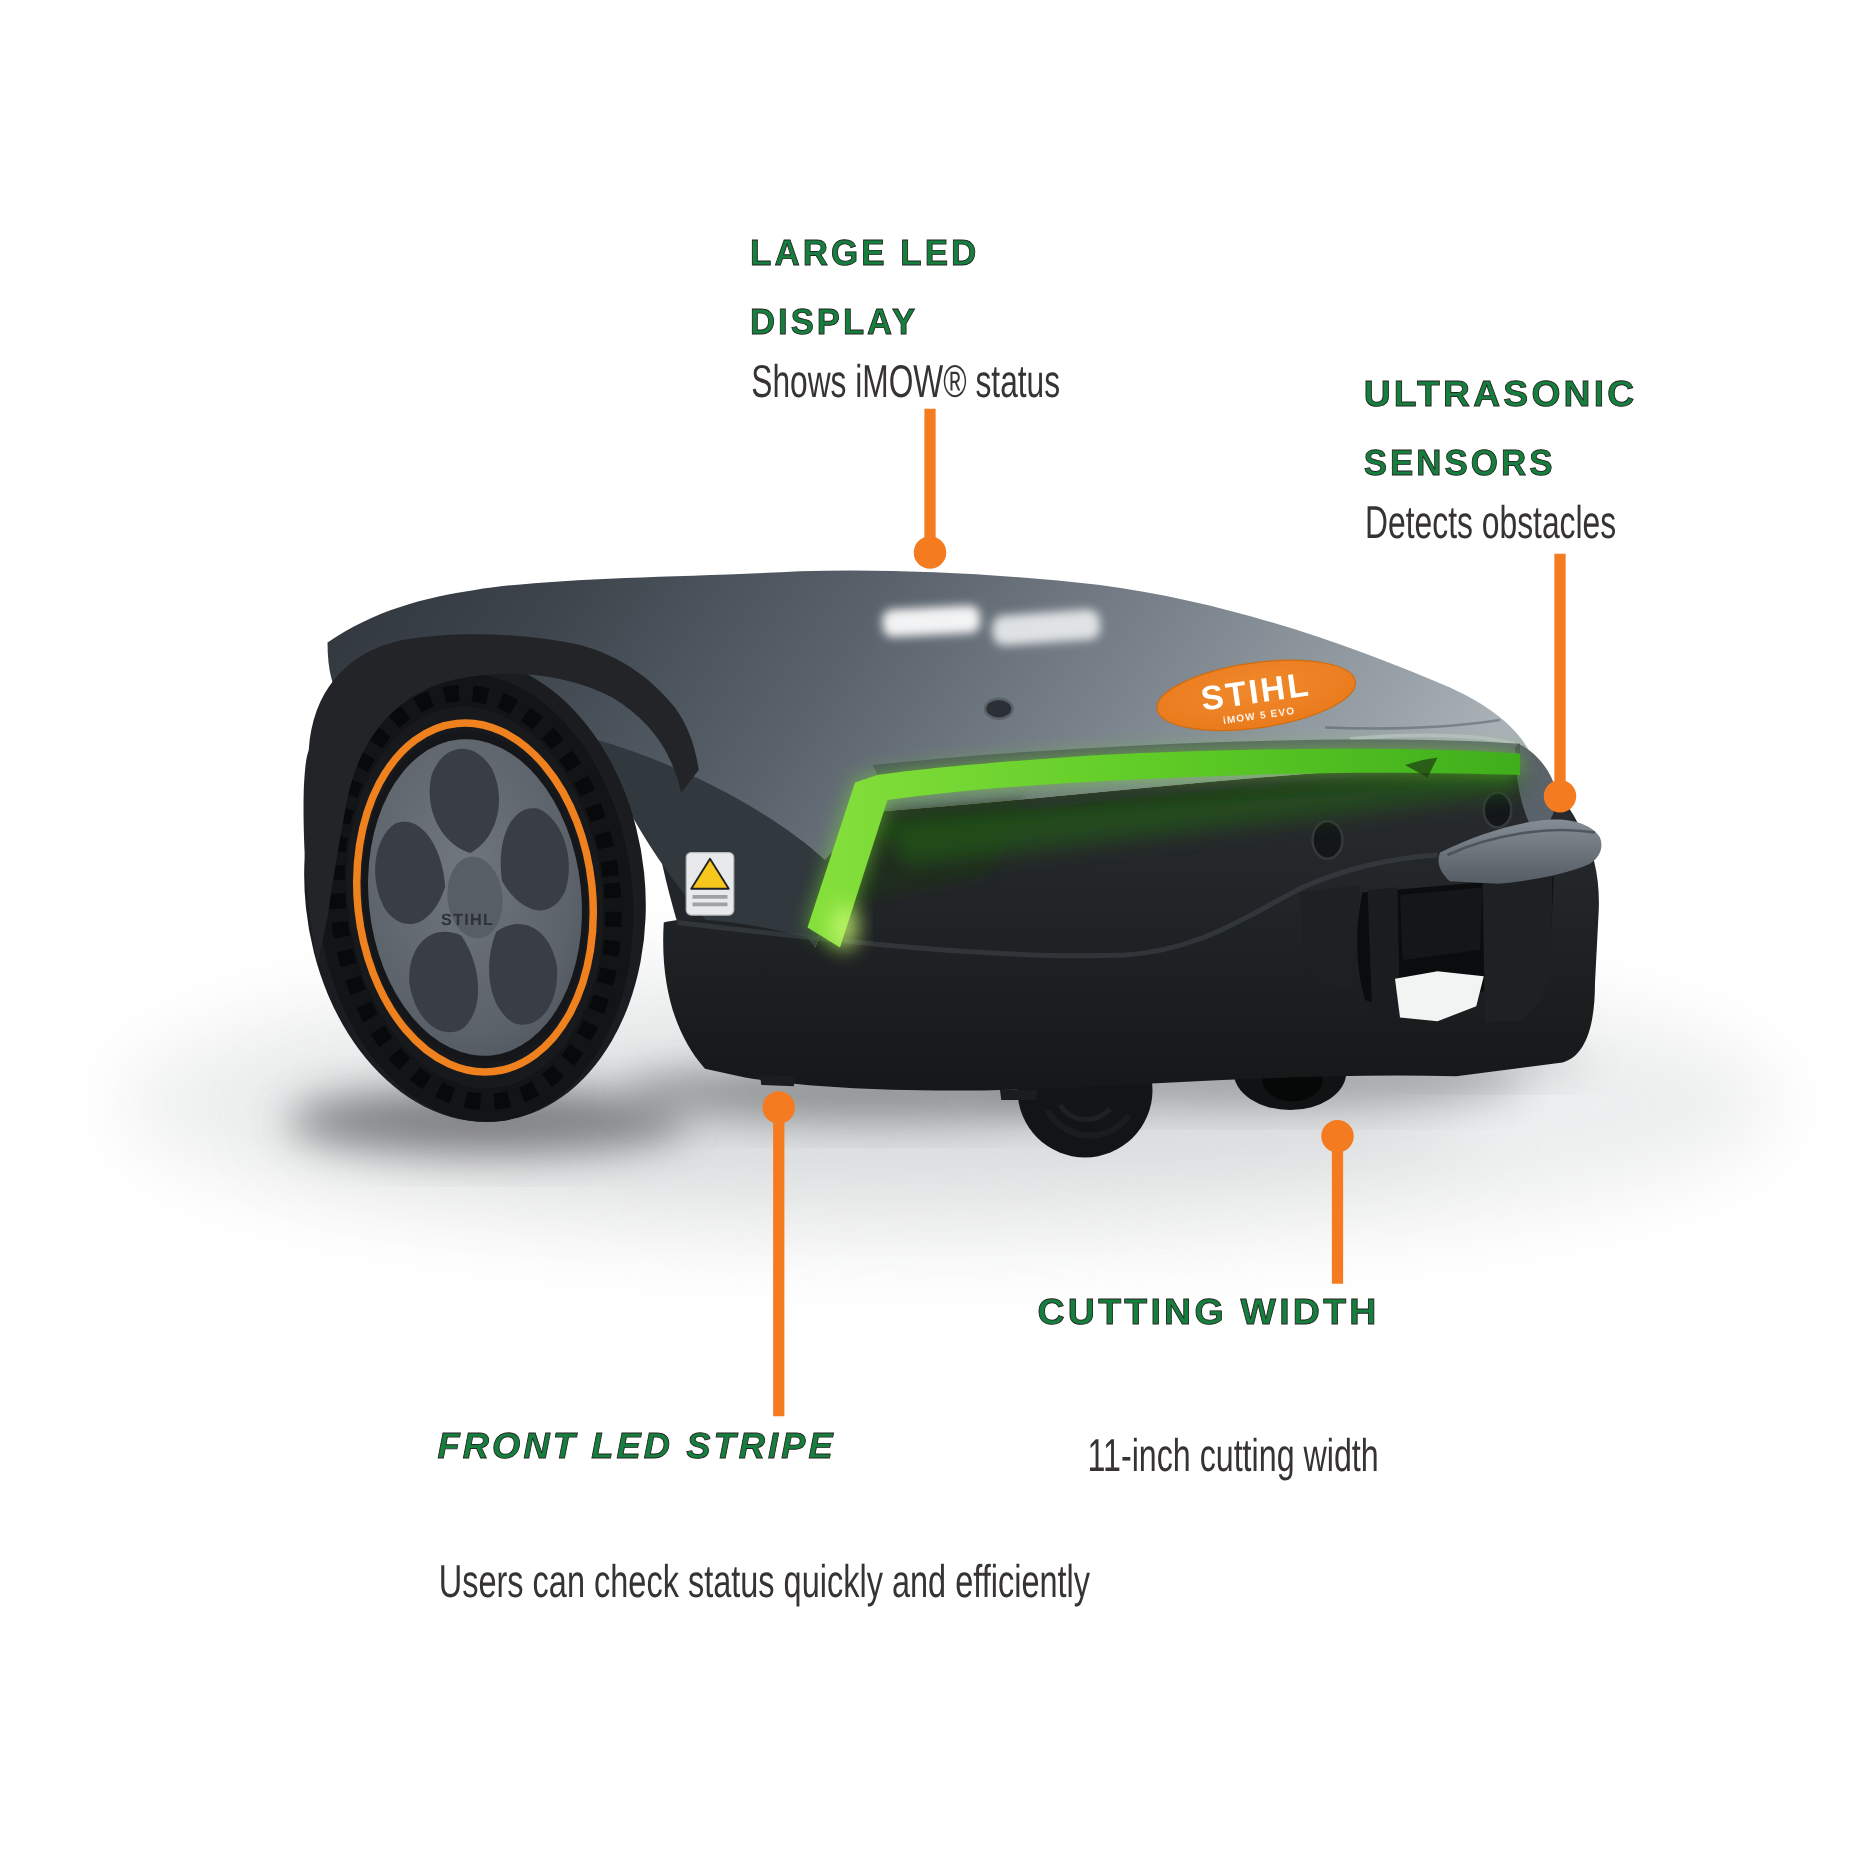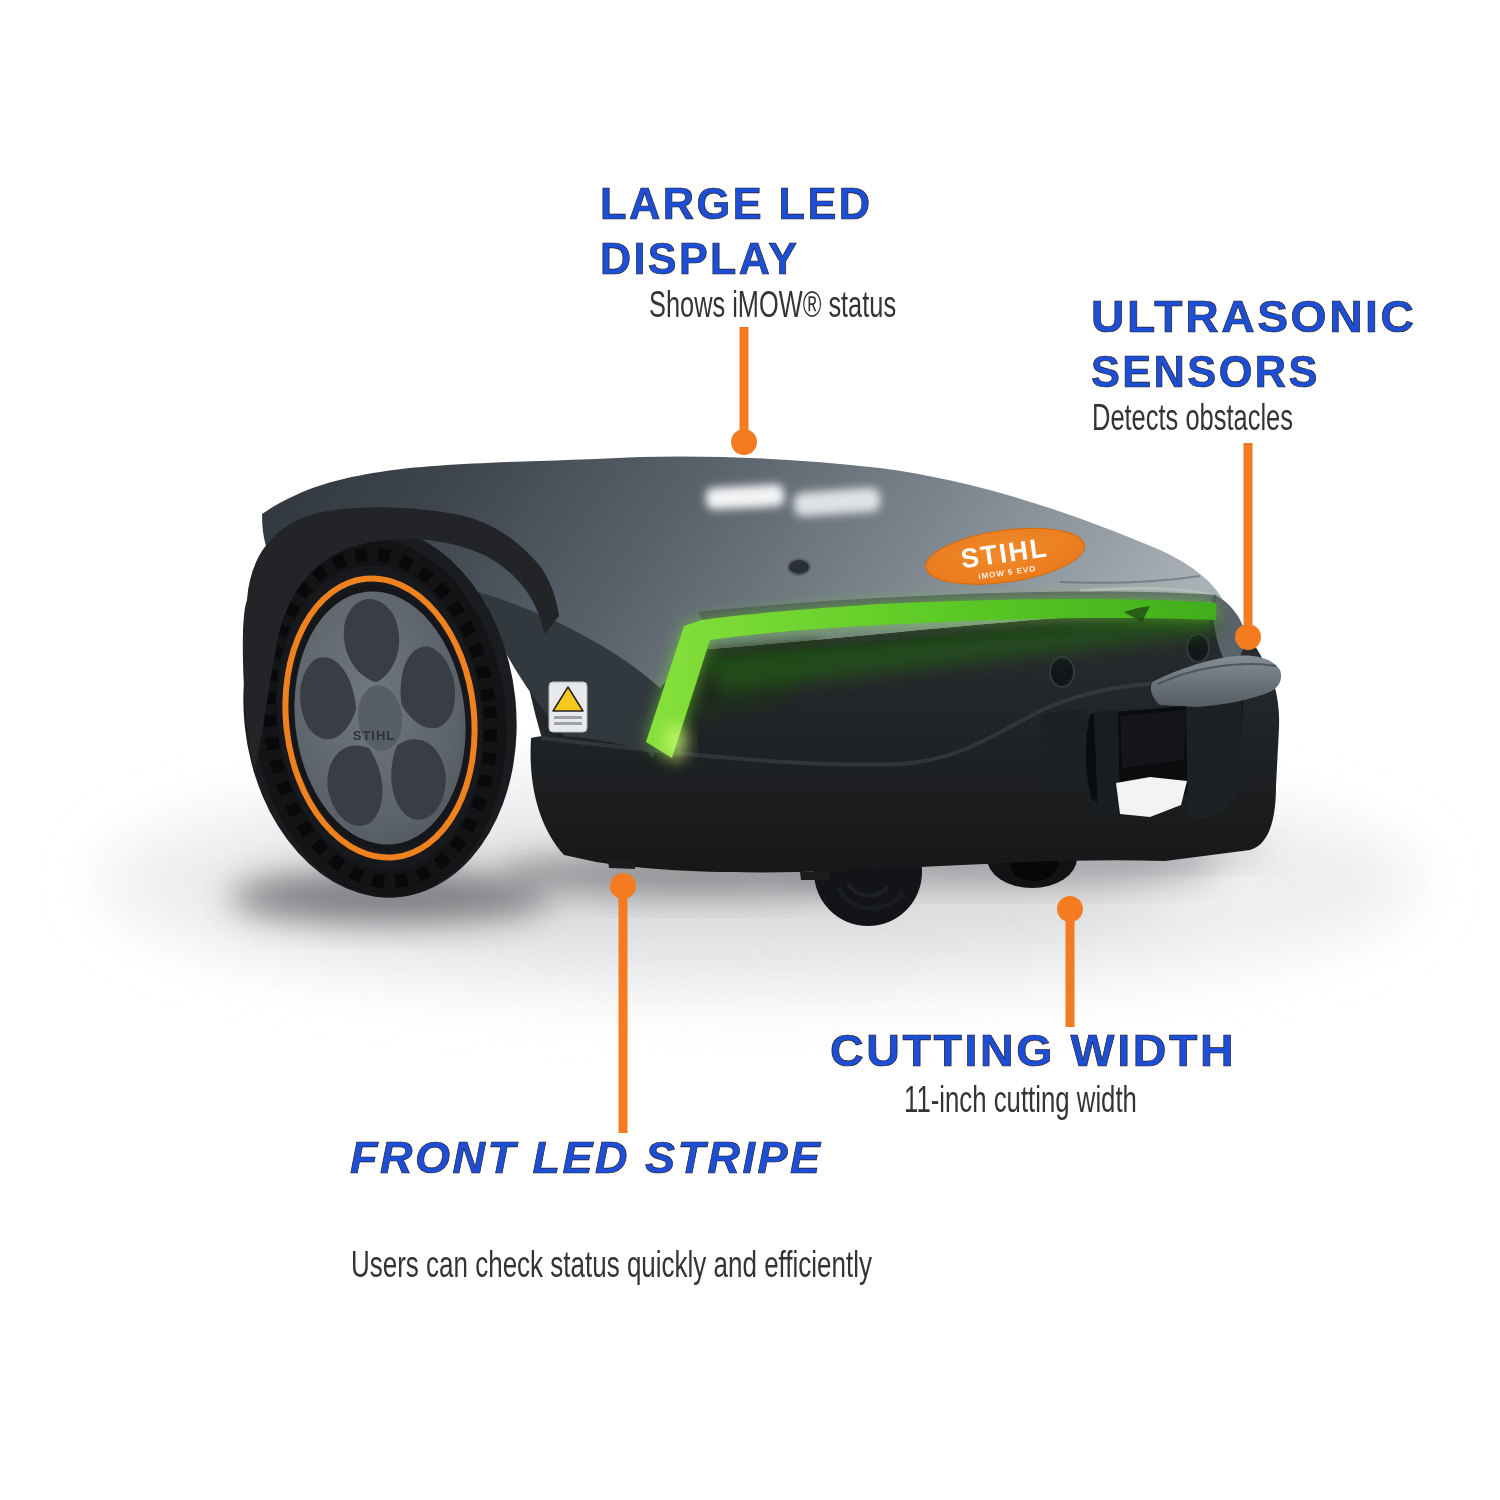--- a/index.html
+++ b/index.html
@@ -1,19 +1,19 @@
 <!DOCTYPE html>
 <html><head>
 <meta charset="utf-8">
 <style>
   html,body{margin:0;padding:0;background:#ffffff;}
   body{width:1500px;height:1500px;position:relative;overflow:hidden;
        font-family:"Liberation Sans",sans-serif;}
-  .ttl{position:absolute;font-weight:bold;font-size:45px;line-height:55px;
-       letter-spacing:2.5px;color:#1d4ed8;white-space:nowrap;
+  .ttl{position:absolute;font-weight:bold;font-size:29px;line-height:55px;
+       letter-spacing:2.5px;color:#15803d;white-space:nowrap;
        -webkit-text-stroke:0.7px #272324;}
   .ttl span{display:inline-block;transform-origin:left top;}
   .sub{position:absolute;font-size:23px;line-height:23px;letter-spacing:0px;
        color:#373334;white-space:nowrap;}
   .sub span{display:inline-block;transform-origin:left top;}
 </style>
 </head>
 <body>
 <svg id="art" width="1500" height="1500" viewBox="0 0 1500 1500" style="position:absolute;left:0;top:0">
 <defs>
@@ -224,22 +224,22 @@
   <line x1="1248" y1="443" x2="1248" y2="630"></line>
   <circle cx="1248" cy="637" r="13" stroke="none"></circle>
   <circle cx="623" cy="886" r="13" stroke="none"></circle>
   <line x1="623" y1="892" x2="623" y2="1133"></line>
   <circle cx="1070" cy="909" r="13" stroke="none"></circle>
   <line x1="1070" y1="915" x2="1070" y2="1027"></line>
 </g>
 </svg>
 
 <div class="ttl" id="t1" style="left:600px;top:176px;"><span id="t1a" style="transform:scale(0.965,1)">LARGE LED</span><br><span id="t1b" style="transform:scale(0.957,1)">DISPLAY</span></div>
-<div class="sub" id="s1" style="left:601px;top:287px;margin-left:48px;"><span id="s1a" style="transform:scale(1.103,1.6)">Shows iMOW® status</span></div>
+<div class="sub" id="s1" style="left:601px;top:287px;"><span id="s1a" style="transform:scale(1.103,1.6)">Shows iMOW® status</span></div>
 
 <div class="ttl" id="t2" style="left:1091px;top:289px;"><span id="t2a" style="transform:scale(1.028,1)">ULTRASONIC</span><br><span id="t2b" style="transform:scale(0.963,1)">SENSORS</span></div>
 <div class="sub" id="s2" style="left:1092px;top:400px;"><span id="s2a" style="transform:scale(1.107,1.6)">Detects obstacles</span></div>
 
 <div class="ttl" id="t3" style="left:830px;top:1023px;"><span id="t3a" style="transform:scale(1.035,1)">CUTTING WIDTH</span></div>
-<div class="sub" id="s3" style="left:870px;top:1082px;margin-left:34px;"><span id="s3a" style="transform:scale(1.12,1.6)">11-inch cutting width</span></div>
+<div class="sub" id="s3" style="left:870px;top:1146px;"><span id="s3a" style="transform:scale(1.12,1.6)">11-inch cutting width</span></div>
 
 <div class="ttl" id="t4" style="left:350px;top:1130px;font-style:italic;"><span id="t4a">FRONT LED STRIPE</span></div>
 <div class="sub" id="s4" style="left:351px;top:1247px;"><span id="s4a" style="transform:scale(1.13,1.6)">Users can check status quickly and efficiently</span></div>
 
 </body></html>

